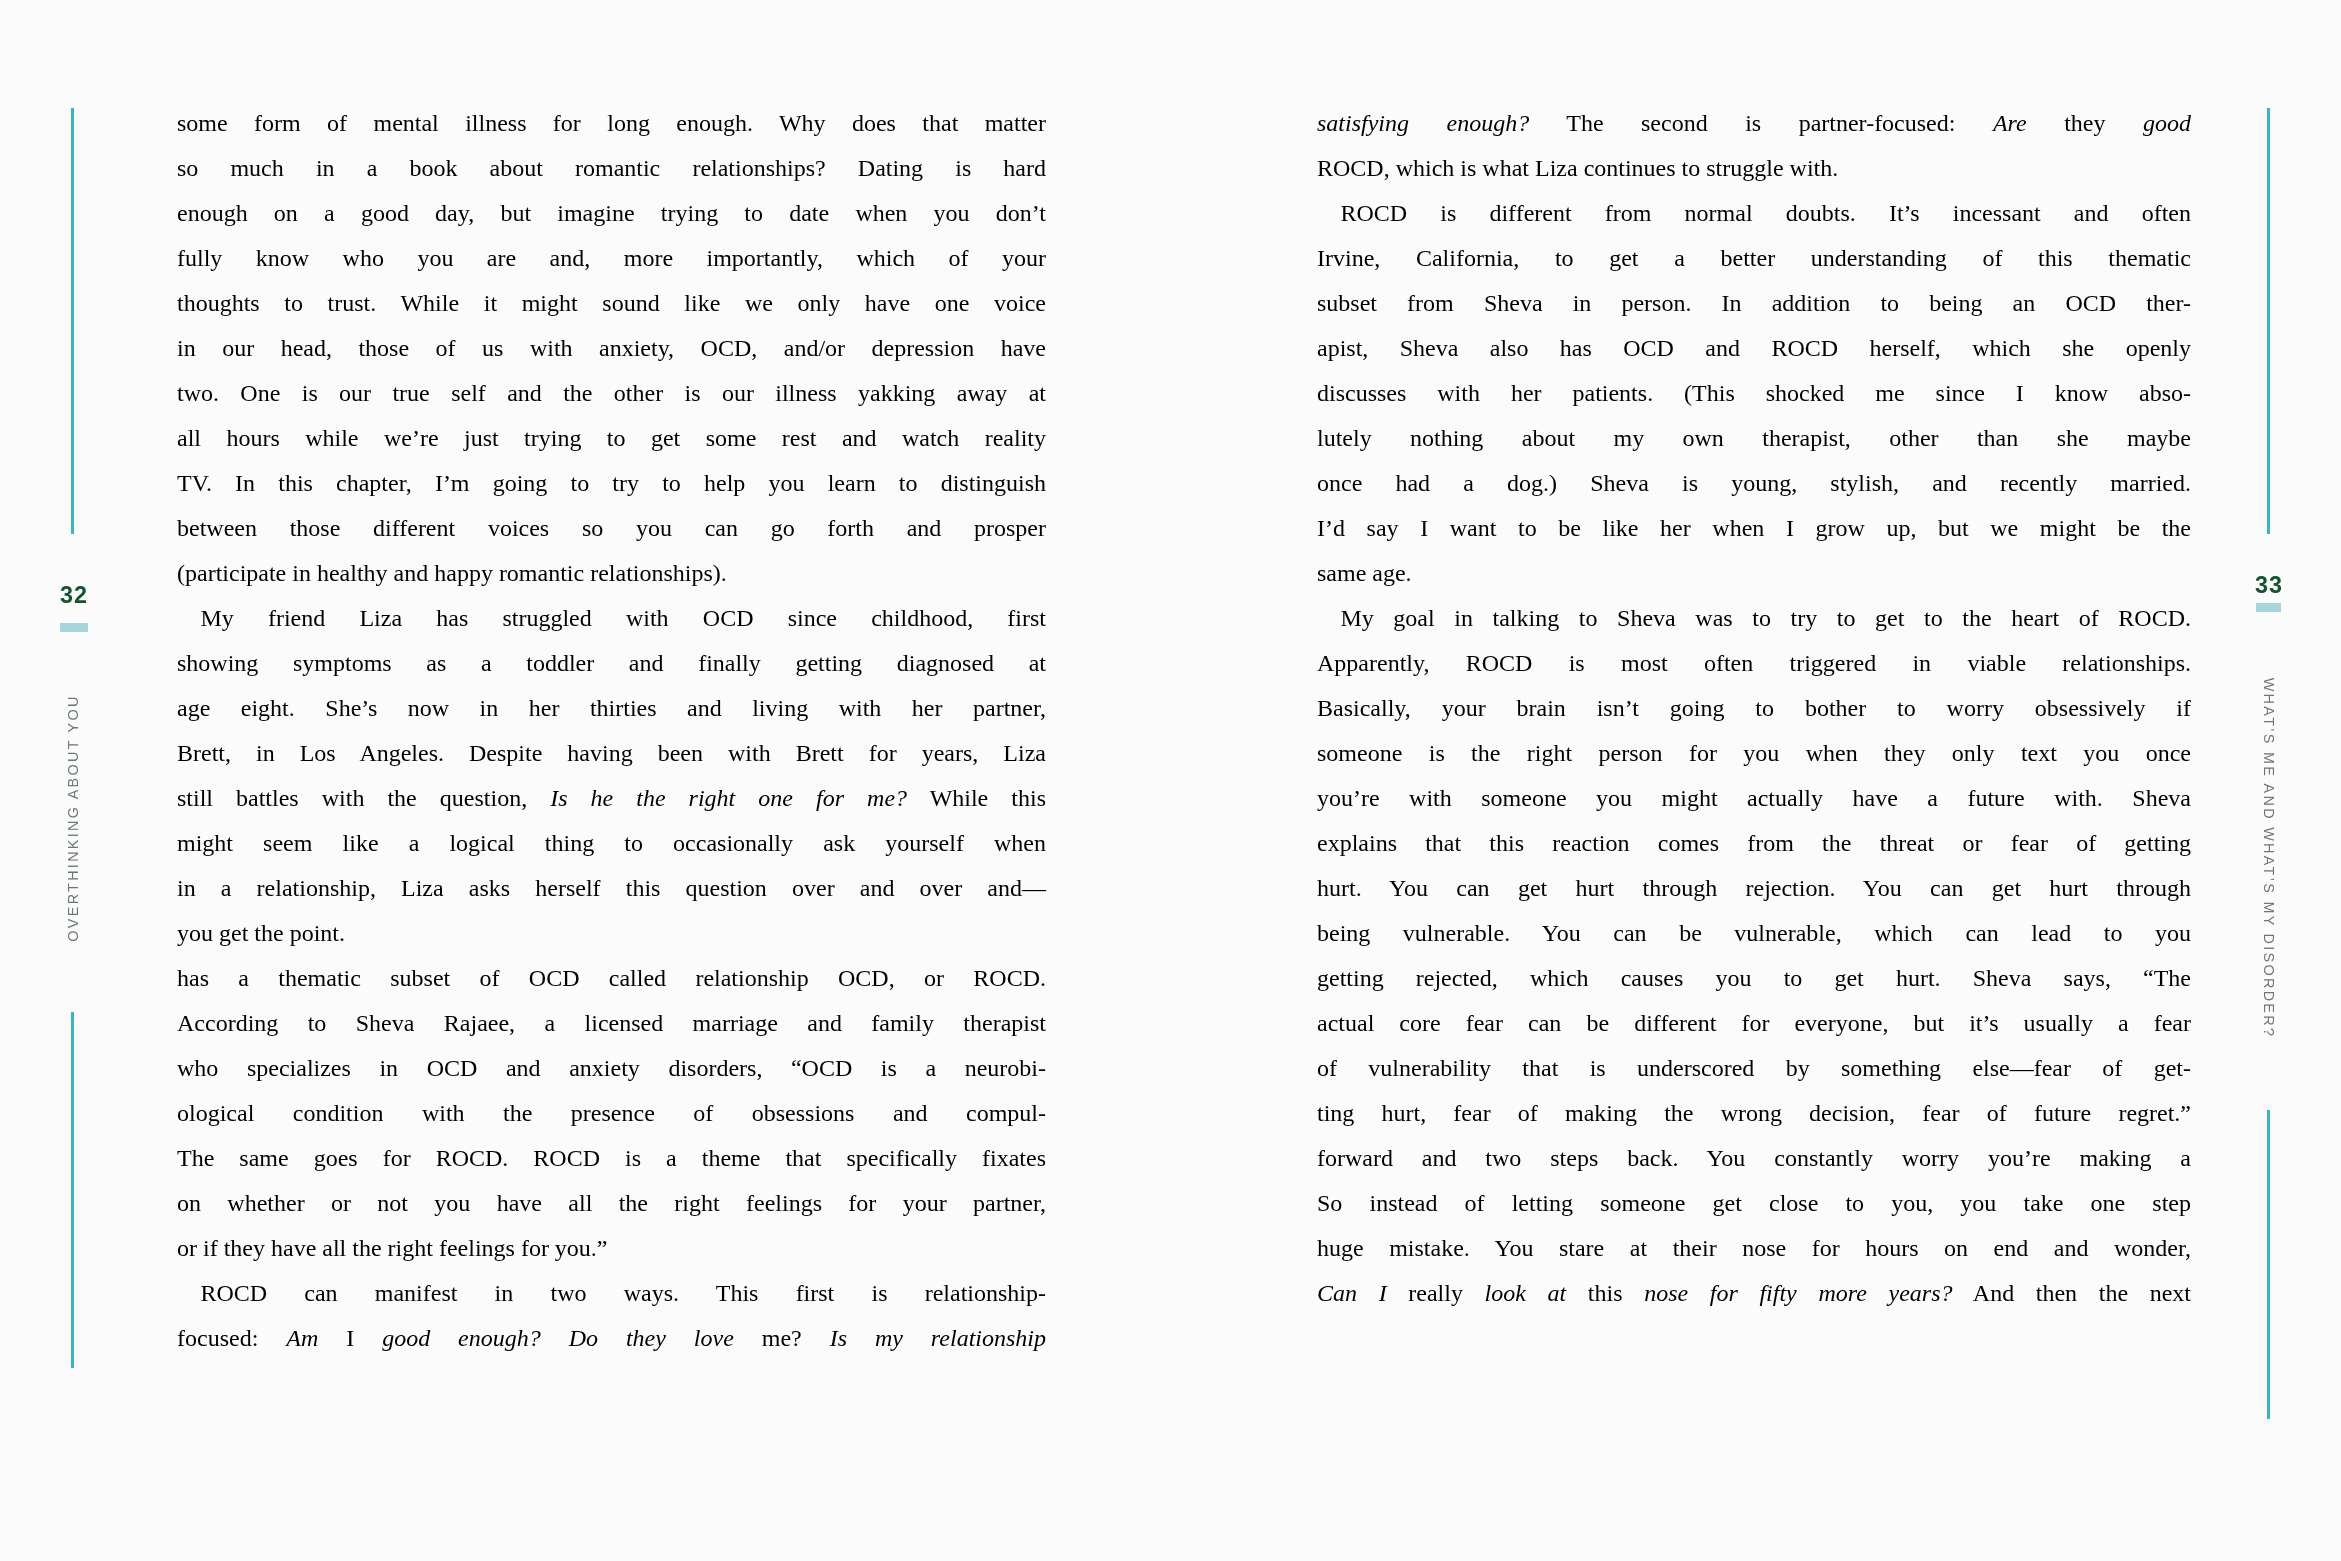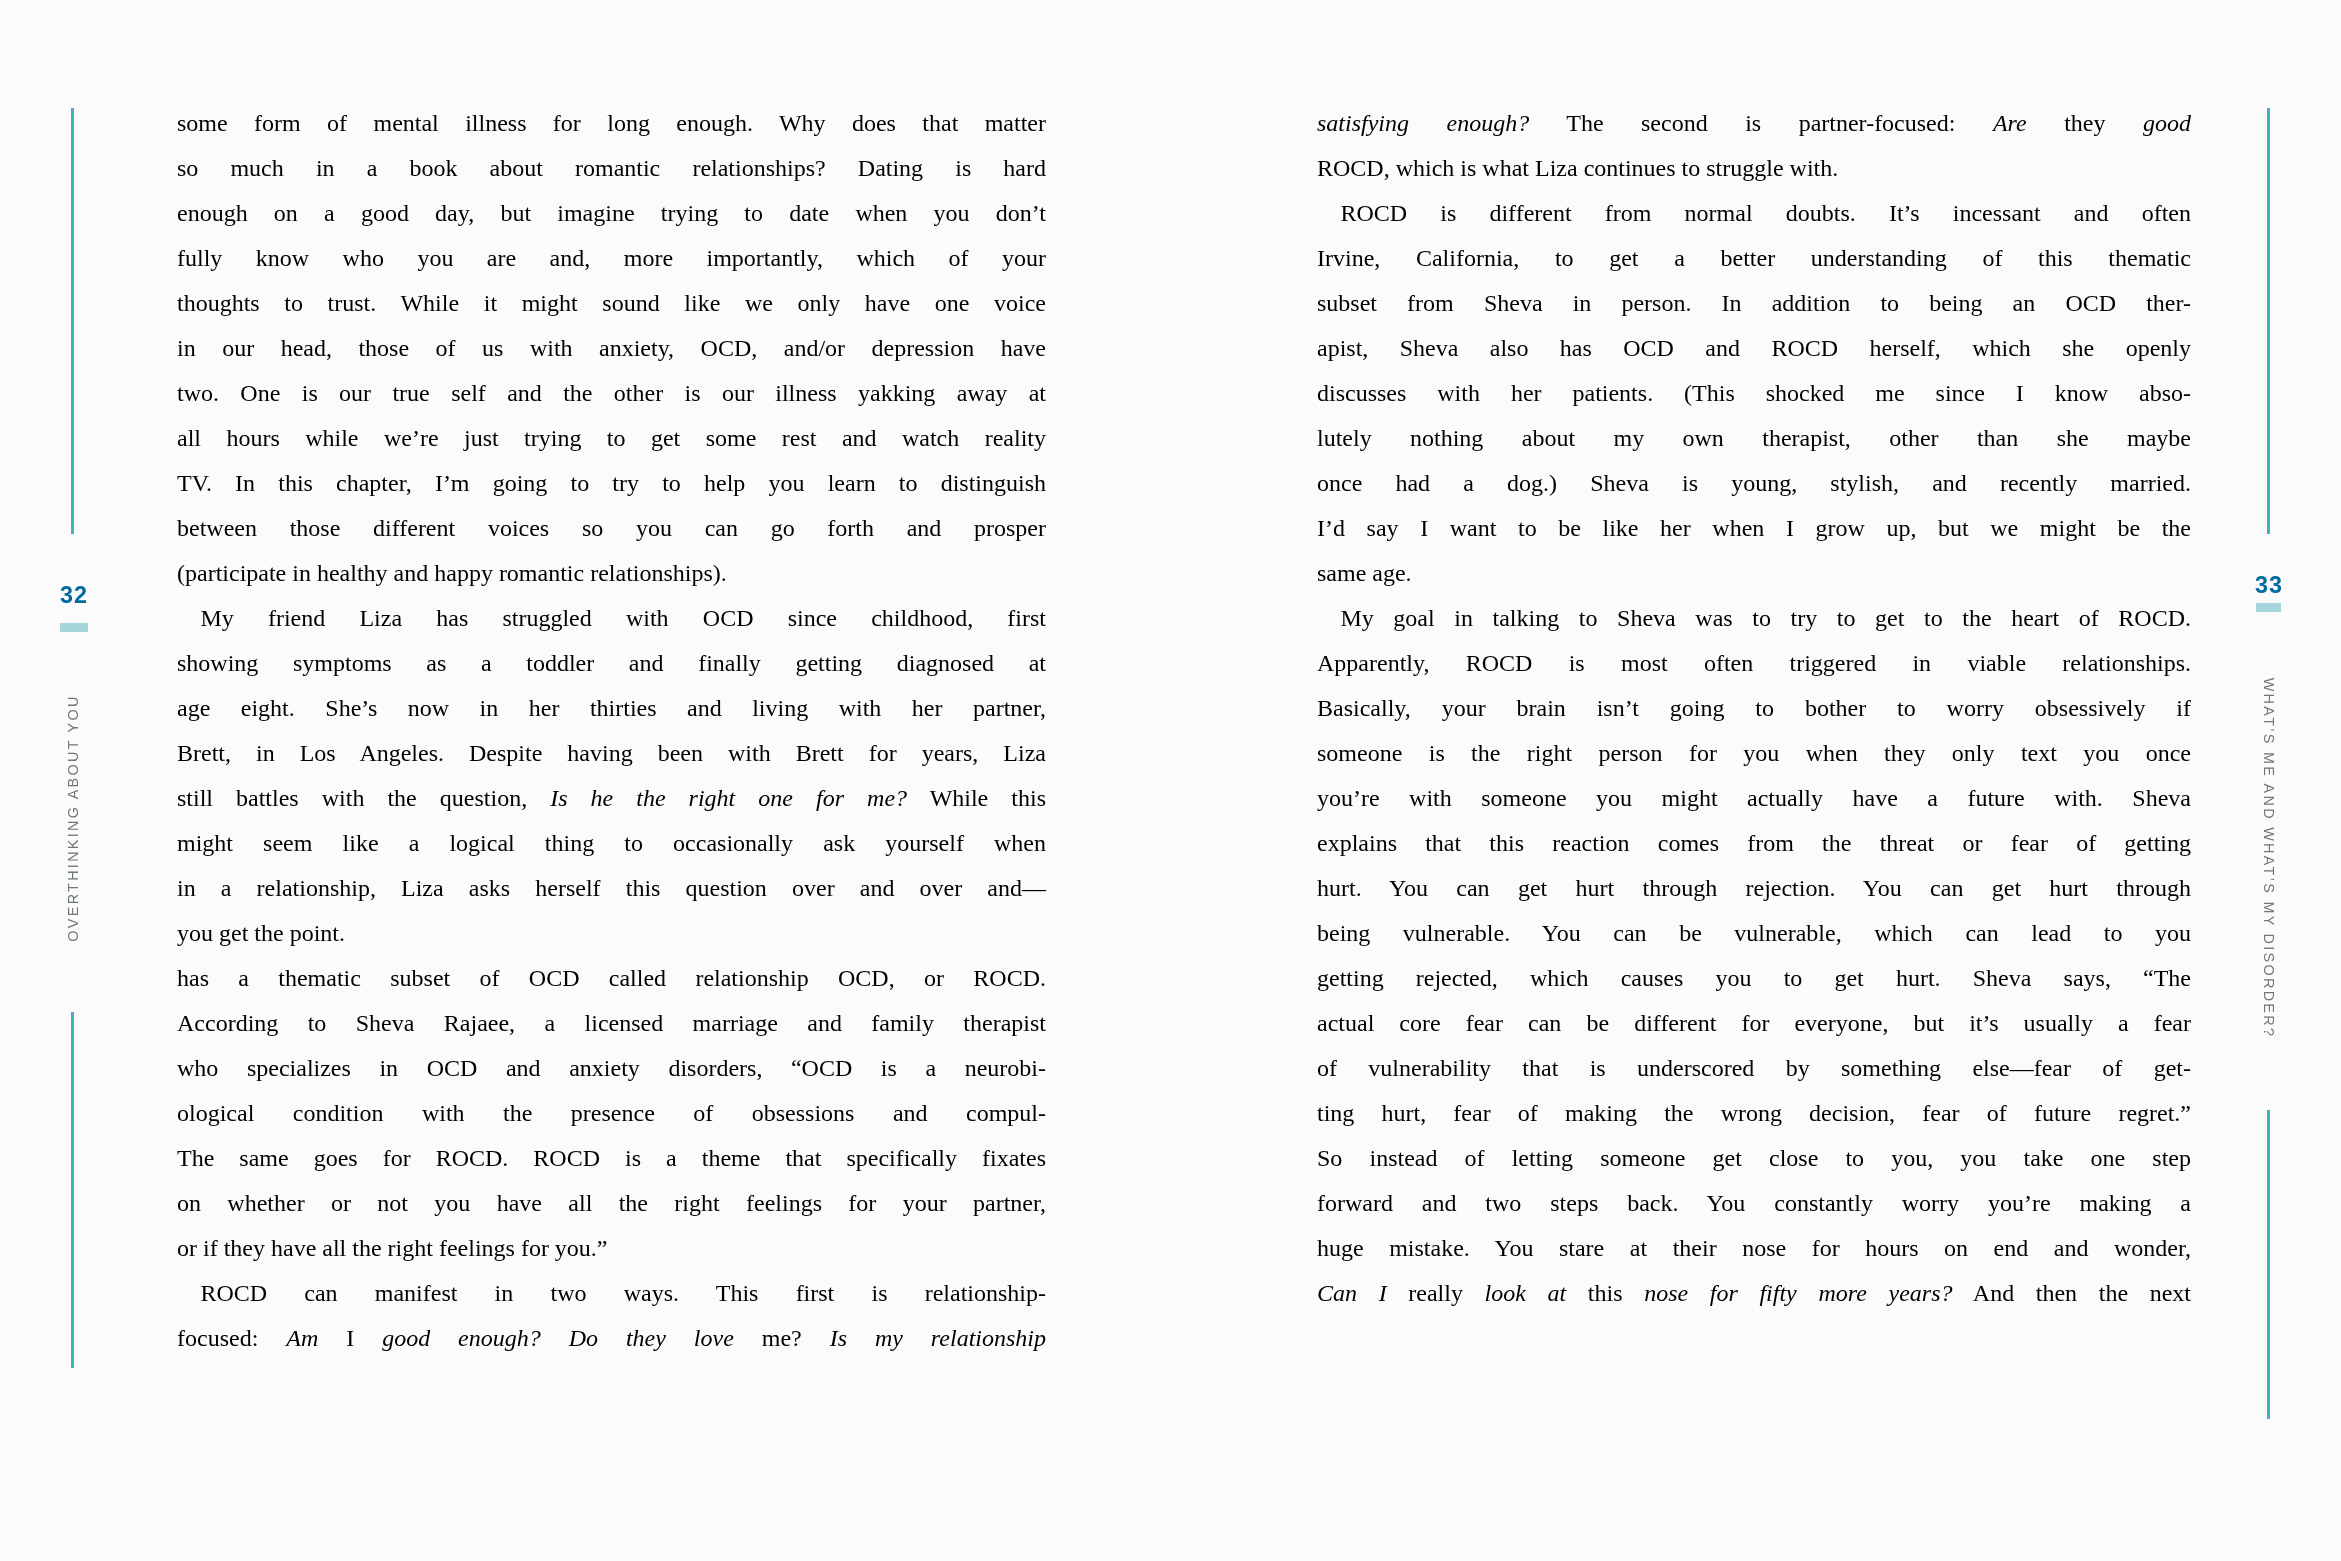--- a/index.html
+++ b/index.html
@@ -40,21 +40,21 @@
     position: absolute;
     height: 9px;
     background: #a7d5dc;
   }
   .pagenum {
     position: absolute;
     font-family: "Liberation Sans", sans-serif;
     font-weight: bold;
     font-size: 23.4px;
     letter-spacing: 0.9px;
-    color: #0369a1;
+    color: #14532d;
     transform: translateX(-50%);
   }
   .mlabel {
     position: absolute;
     font-family: "Liberation Sans", sans-serif;
     font-size: 14.4px;
     letter-spacing: 2.3px;
     color: #6d767a;
     white-space: nowrap;
   }
@@ -125,19 +125,19 @@
       <div class="line"><span>Basically, your brain isn’t going to bother to worry obsessively if</span></div>
       <div class="line"><span>someone is the right person for you when they only text you once</span></div>
       <div class="line"><span>you’re with someone you might actually have a future with. Sheva</span></div>
       <div class="line"><span>explains that this reaction comes from the threat or fear of getting</span></div>
       <div class="line"><span>hurt. You can get hurt through rejection. You can get hurt through</span></div>
       <div class="line"><span>being vulnerable. You can be vulnerable, which can lead to you</span></div>
       <div class="line"><span>getting rejected, which causes you to get hurt. Sheva says, “The</span></div>
       <div class="line"><span>actual core fear can be different for everyone, but it’s usually a fear</span></div>
       <div class="line"><span>of vulnerability that is underscored by something else—fear of get-</span></div>
       <div class="line"><span>ting hurt, fear of making the wrong decision, fear of future regret.”</span></div>
+      <div class="line"><span>forward and two steps back. You constantly worry you’re making a</span></div>
       <div class="line"><span>So instead of letting someone get close to you, you take one step</span></div>
-      <div class="line"><span>forward and two steps back. You constantly worry you’re making a</span></div>
       <div class="line"><span>huge mistake. You stare at their nose for hours on end and wonder,</span></div>
       <div class="line"><span class="it">Can I</span><span> really </span><span class="it">look at</span><span> this </span><span class="it">nose for fifty more years?</span><span> And then the next</span></div>
     </div>
 </div>
 
 
 </body></html>

